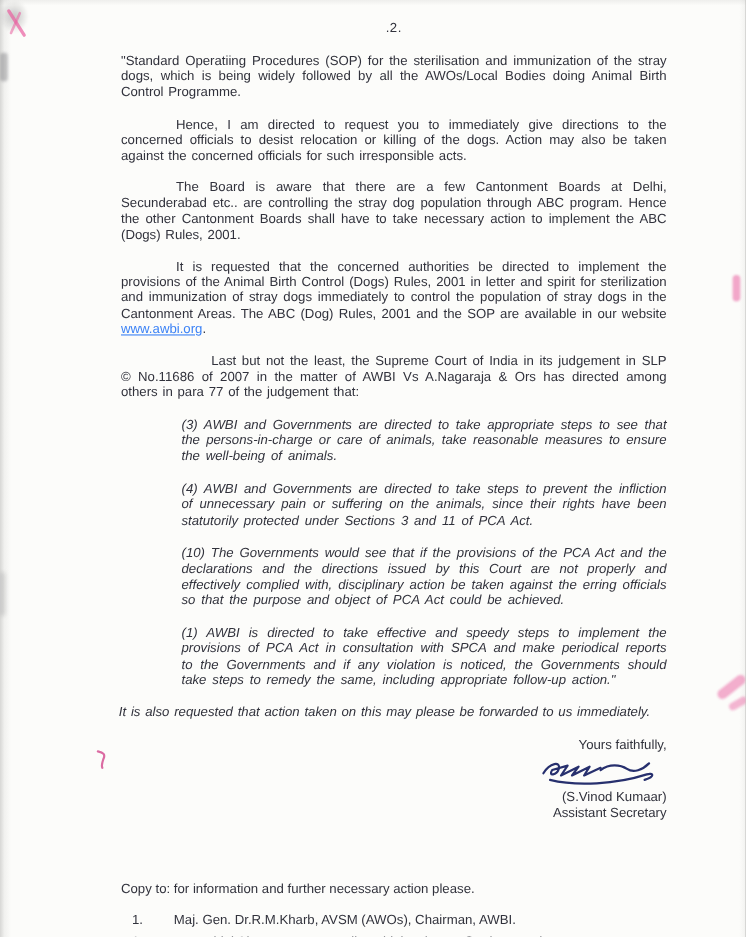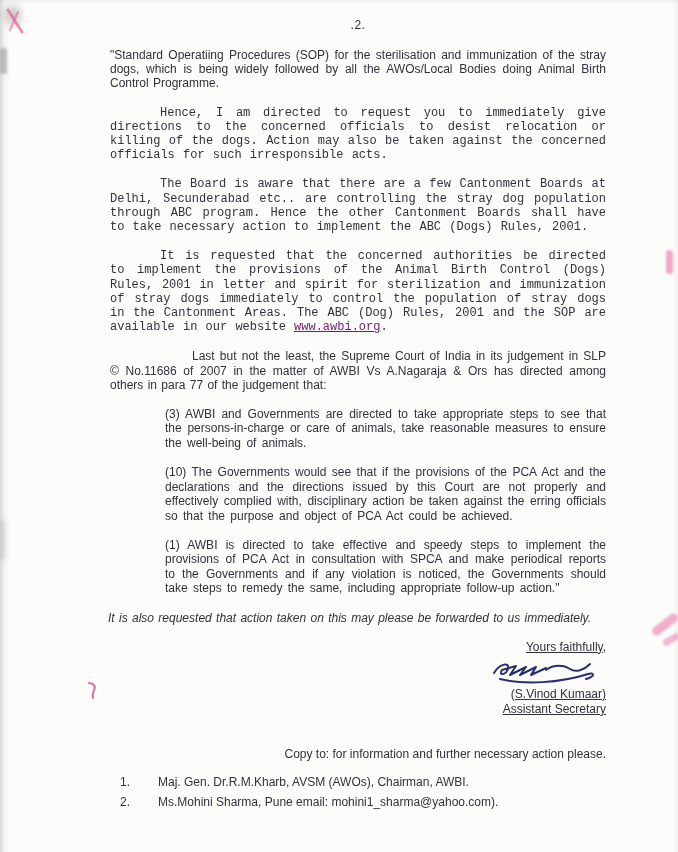--- a/index.html
+++ b/index.html
@@ -30,49 +30,48 @@
     margin:0 0 16px 0;
     letter-spacing:0.5px;
   }
   p.body{
     font-size:12px;
     line-height:14.2px;
     text-align:justify;
     margin:0 0 15px 0;
     word-spacing:1px;
   }
-  p.indent{text-indent:50px;font-family:Liberation Mono, monospace;}
+  p.indent{text-indent:50px;}
   p.indent-wide{text-indent:82px;}
   p.quote{
     font-size:12px;
     line-height:14.4px;
+    font-style:italic;
     text-align:justify;
     margin:0 0 15px 55px;
     word-spacing:2px;
   }
   .site-link{
-    color:#701a75;
+    color:#3b82f6;
     text-decoration:underline;
     cursor:pointer;
   }
   .closing{
     text-align:right;
     font-size:12px;
     line-height:15px;
     margin-top:6px;
-    text-decoration:underline;
   }
   .closing .sig{
     display:block;
     margin:2px 2px 0 auto;
   }
   .copyto{
     font-size:12px;
-    margin-top:30px;
-    text-align:right;
+    margin-top:54px;
   }
   .recipients{
     margin-top:14px;
     font-size:12px;
   }
   .recipient{
     display:flex;
     margin:0 0 5px 10px;
     line-height:15px;
   }
@@ -144,20 +143,21 @@
     <p class="body indent">The Board is aware that there are a few Cantonment Boards at Delhi, Secunderabad etc.. are controlling the stray dog population through ABC program. Hence the other Cantonment Boards shall have to take necessary action to implement the ABC (Dogs) Rules, 2001.</p>
 
     <p class="body indent">
       <span>It is requested that the concerned authorities be directed to implement the provisions of the Animal Birth Control (Dogs) Rules, 2001 in letter and spirit for sterilization and immunization of stray dogs immediately to control the population of stray dogs in the Cantonment Areas. The ABC (Dog) Rules, 2001 and the SOP are available in our website </span><a class="site-link">www.awbi.org</a><span>.</span>
     </p>
 
     <p class="body indent-wide">Last but not the least, the Supreme Court of India in its judgement in SLP © No.11686 of 2007 in the matter of AWBI Vs A.Nagaraja &amp; Ors has directed among others in para 77 of the judgement that:</p>
 
     <p class="quote">(3) AWBI and Governments are directed to take appropriate steps to see that the persons-in-charge or care of animals, take reasonable measures to ensure the well-being of animals.</p>
 
+    <p class="quote">(4) AWBI and Governments are directed to take steps to prevent the infliction of unnecessary pain or suffering on the animals, since their rights have been statutorily protected under Sections 3 and 11 of PCA Act.</p>
 
     <p class="quote">(10) The Governments would see that if the provisions of the PCA Act and the declarations and the directions issued by this Court are not properly and effectively complied with, disciplinary action be taken against the erring officials so that the purpose and object of PCA Act could be achieved.</p>
 
     <p class="quote">(1) AWBI is directed to take effective and speedy steps to implement the provisions of PCA Act in consultation with SPCA and make periodical reports to the Governments and if any violation is noticed, the Governments should take steps to remedy the same, including appropriate follow-up action."</p>
 
     <p class="body" style="margin-left:-2px;font-style:italic;">It is also requested that action taken on this may please be forwarded to us immediately.</p>
 
     <div class="closing">
       <span>Yours faithfully,</span>
       

